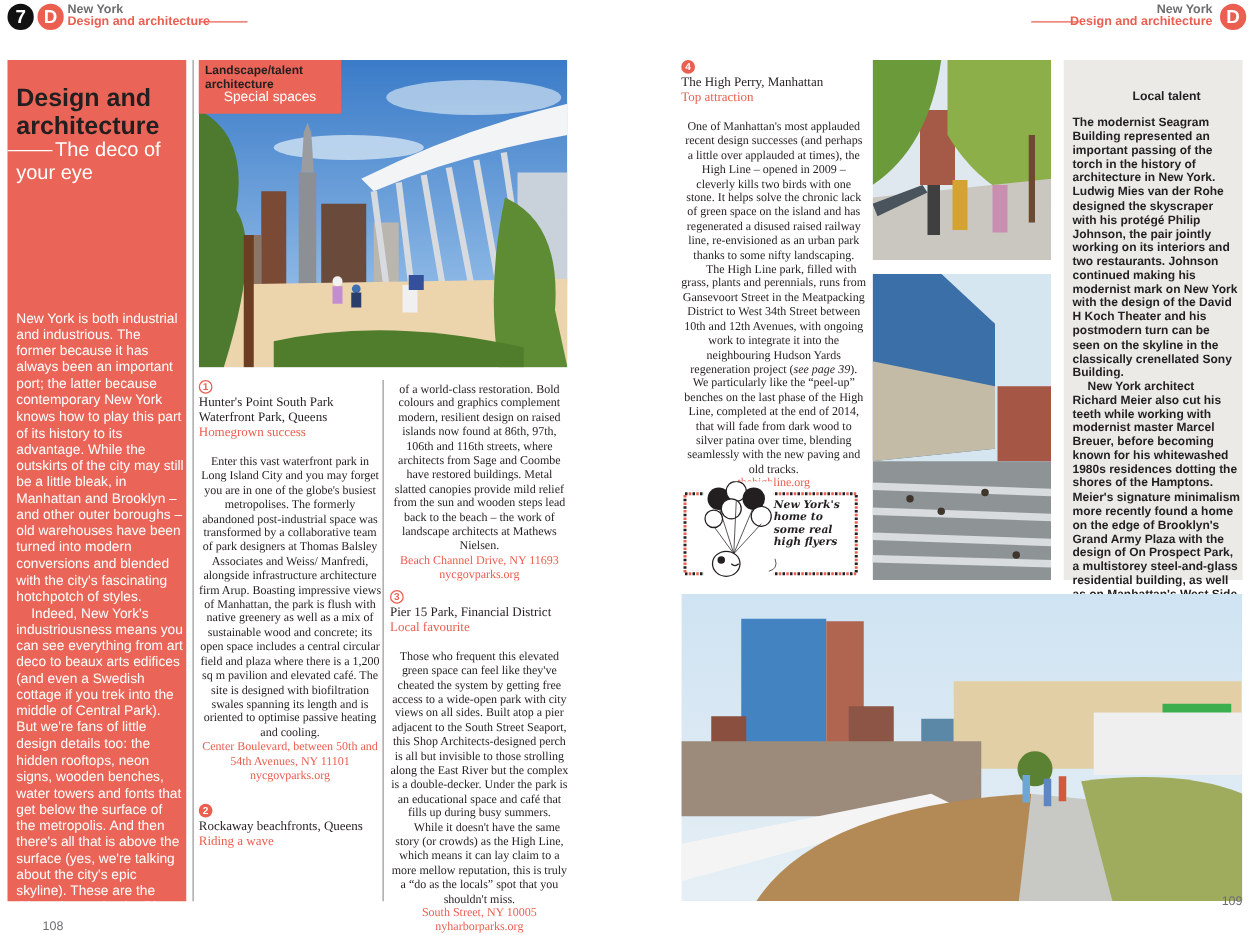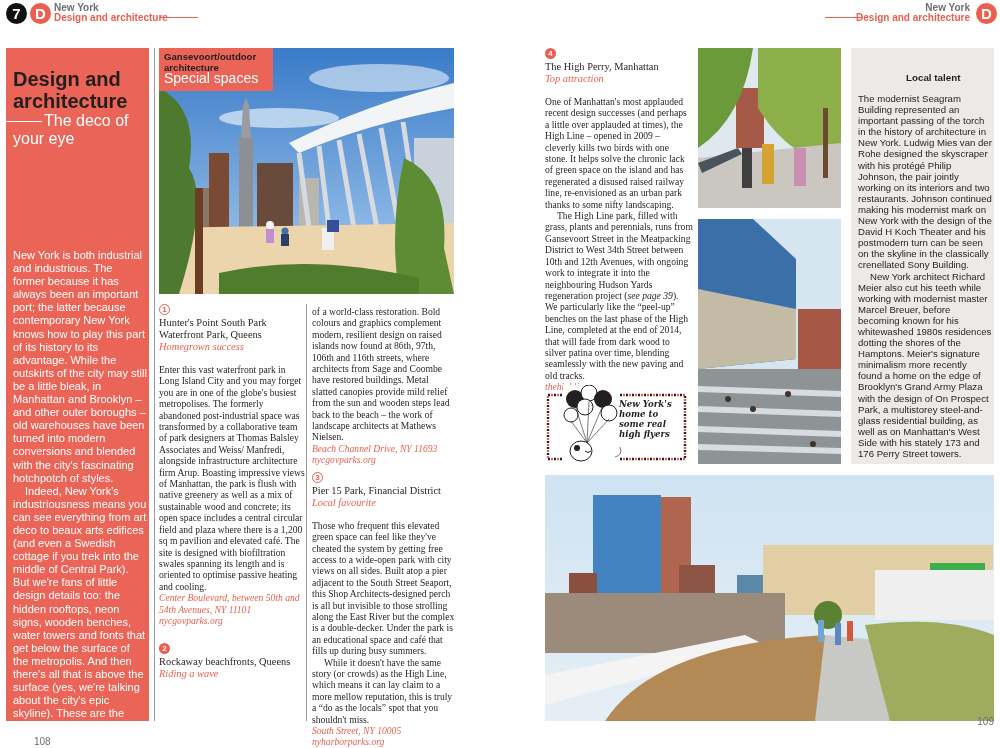--- a/index.html
+++ b/index.html
@@ -20,41 +20,41 @@
   .notch { position: absolute; top: -1px; width: 0; height: 0; }
   .panel-title { position: absolute; left: 7px; top: 20px; font-size: 20px; font-weight: bold; line-height: 22px; color: #231f20; }
   .panel-sub { position: absolute; left: 0; top: 64px; font-size: 16px; line-height: 18px; color: #fff; padding-left: 7px; width: 140px; }
   .panel-sub .dash { display: inline-block; width: 36px; height: 1px; background: #fff; vertical-align: middle; margin-left: -7px; margin-right: 2px; }
   .panel-body { position: absolute; left: 7px; top: 201px; width: 134px; font-size: 11px; line-height: 13.1px; color: #fff; }
   .panel-body p + p { text-indent: 12px; }
 
   .vrule { width: 1px; background: #9a9a9a; }
 
   
-  .serif { font-family: "Liberation Serif", serif; font-size: 9.6px; line-height: 11.4px; color: #231f20; }
+  .serif { font-family: "Liberation Serif", serif; font-size: 9.6px; line-height: 11.4px; color: #231f20; text-align: center; }
   .serif p { margin: 0; }
   .serif p.indent { text-indent: 12px; }
-  .italic-red { font-style: italic; color: #ea5f50; }
+  .italic-red { color: #ea5f50; }
   .entry-title { font-family: "Liberation Serif", serif; font-size: 10.4px; line-height: 12px; }
   .circle-num { width: 11px; height: 11px; border-radius: 50%; font-family: "Liberation Sans", sans-serif; font-size: 8px; font-weight: bold; text-align: center; line-height: 11px; }
   .circle-num.outline { border: 1px solid #ea5f50; color: #ea5f50; line-height: 9px; }
   .circle-num.filled { background: #ea5f50; color: #fff; }
 
   
   .photo { overflow: hidden; }
 
   
   .label-box { left: 159px; top: 48px; width: 114px; height: 43px; background: #ea6557; padding: 4px 5px; }
   .label-box .t { font-size: 9.6px; font-weight: bold; line-height: 10.5px; color: #231f20; }
-  .label-box .s { font-size: 14px; line-height: 11px; color: #fff; }
+  .label-box .s { font-size: 11px; line-height: 11px; color: #fff; text-align: center; }
 
   
   .grey-panel { left: 851px; top: 48px; width: 143px; height: 416px; background: #ebeae7; }
   .grey-title { position: absolute; left: 7px; top: 24px; font-size: 9.8px; font-weight: bold; color: #231f20; padding-left: 48px; }
-  .grey-body { position: absolute; left: 7px; top: 45px; width: 134px; font-size: 9.6px; line-height: 11.1px; color: #231f20; }
+  .grey-body { position: absolute; left: 7px; top: 45px; width: 134px; font-size: 9.6px; line-height: 11.1px; color: #231f20; font-weight: bold; }
   .grey-body p + p { text-indent: 12px; }
 
   
   .callout { left: 545px; top: 385px; width: 143px; height: 78px; }
   .callout-text { position: absolute; left: 74px; top: 14px; font-family: "DejaVu Serif", serif; font-weight: bold; font-style: italic; font-size: 8.6px; line-height: 10px; color: #231f20; }
 
   .page-num { font-size: 10px; color: #6d6e70; margin-left: 28px; }
 </style>
 </head>
 <body>
@@ -119,21 +119,21 @@
 
     <circle cx="111" cy="177" r="4" fill="#f2f2f2"></circle>
     <rect x="107" y="181" width="8" height="14" fill="#c38dd2"></rect>
     <circle cx="126" cy="183" r="3.5" fill="#3f6fb3"></circle>
     <rect x="122" y="186" width="8" height="12" fill="#2a3e6a"></rect>
     <rect x="163" y="180" width="12" height="22" fill="#f0f0f0"></rect>
     <rect x="168" y="172" width="12" height="12" fill="#34509a"></rect>
   </svg>
 </div>
 <div class="abs label-box">
-  <div class="t">Gansevoort/outdoor architecture</div>
+  <div class="t">Landscape/talent architecture</div>
   <div class="s">Special spaces</div>
 </div>
 
 <div class="abs" style="left:159px; top:304px; width:146px;">
   <div class="circle-num outline">1</div>
   <div class="entry-title" style="margin-top:2px;">Hunter's Point South Park</div>
   <div class="entry-title">Waterfront Park, Queens</div>
   <div class="entry-title italic-red">Homegrown success</div>
   <div class="serif" style="margin-top:11px;">
     <p>Enter this vast waterfront park in Long Island City and you may forget you are in one of the globe's busiest metropolises. The formerly abandoned post-industrial space was transformed by a collaborative team of park designers at Thomas Balsley Associates and Weiss/ Manfredi, alongside infrastructure architecture firm Arup. Boasting impressive views of Manhattan, the park is flush with native greenery as well as a mix of sustainable wood and concrete; its open space includes a central circular field and plaza where there is a 1,200 sq m pavilion and elevated café. The site is designed with biofiltration swales spanning its length and is oriented to optimise passive heating and cooling.</p>

